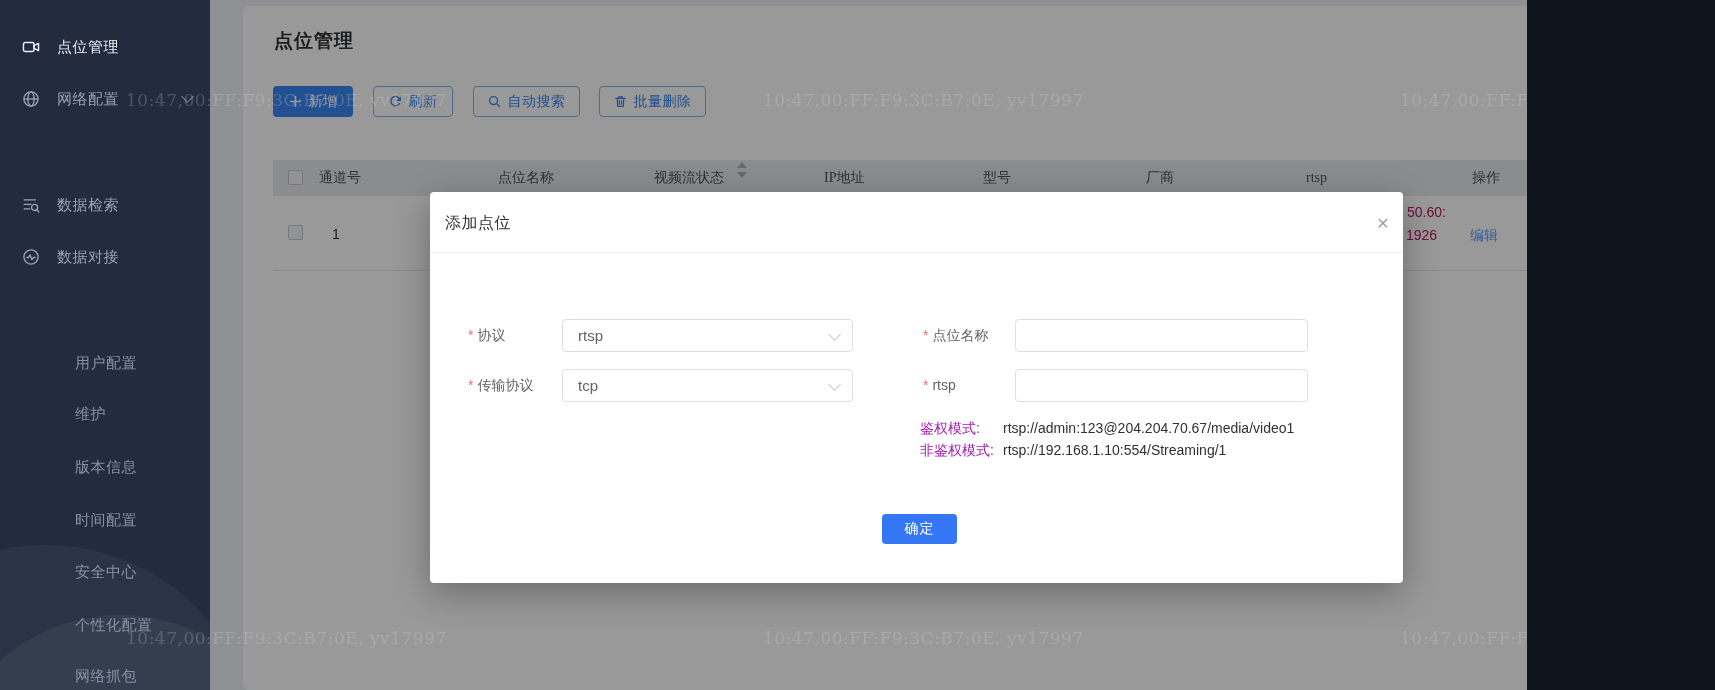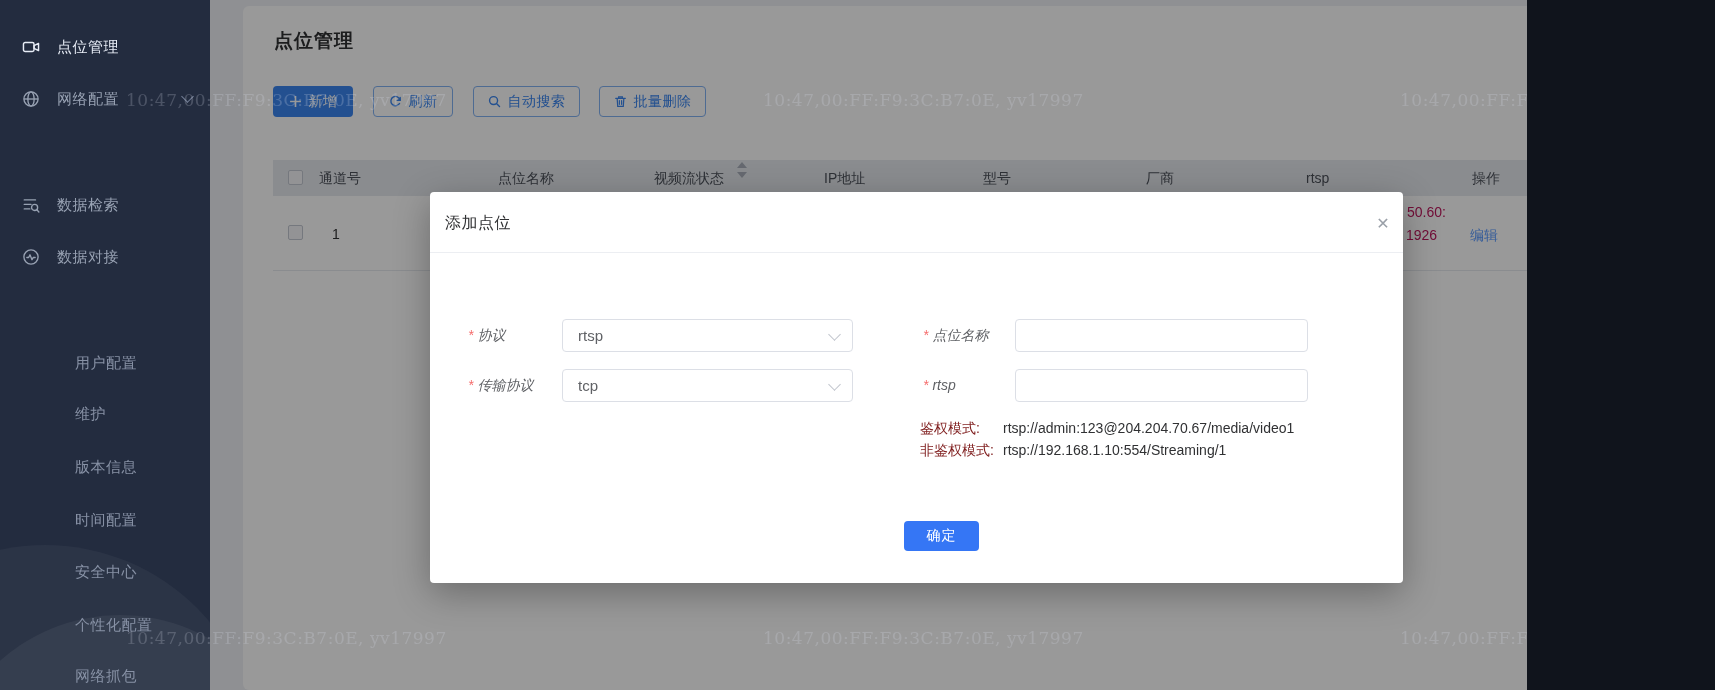--- a/index.html
+++ b/index.html
@@ -30,21 +30,21 @@
   .page-title{position:absolute;left:64px;top:28px;font-size:19px;font-weight:bold;color:#303133;letter-spacing:1px;}
   .btn{position:absolute;top:86px;height:31px;box-sizing:border-box;border-radius:4px;font-size:14px;
        display:flex;align-items:center;justify-content:center;gap:7px;cursor:pointer;letter-spacing:.5px;}
   .btn-primary{left:63px;width:80px;background:#3b86f0;color:#ffffff;border:none;}
   .btn-plain{border:1px solid #82b2f3;color:#3b86f0;background:transparent;}
   .btn-refresh{left:163px;width:80px;}
   .btn-search{left:263px;width:107px;}
   .btn-delete{left:389px;width:107px;align-items:center;}
   .bicon{display:flex;align-items:center;}
 
-  .thead{position:absolute;left:63px;top:160px;width:1414px;height:36px;background:#e7eaef;}
+  .thead{position:absolute;left:63px;top:160px;width:1414px;height:36px;background:#e7eaef;font-family:Liberation Serif, serif;}
   .thead span{position:absolute;top:0;line-height:36px;font-size:14px;color:#4d525b;white-space:nowrap;}
   .checkbox{position:absolute;width:15px;height:15px;border:1px solid #c3c8d2;border-radius:2px;
             background:#f5f6f8;box-sizing:border-box;cursor:pointer;}
   .sorter{position:absolute;left:464px;top:8px;width:10px;height:20px;cursor:pointer;}
   .sorter i{position:absolute;left:0;width:0;height:0;border-left:5px solid transparent;border-right:5px solid transparent;}
   .sorter .up{top:2px;border-bottom:6px solid #aab0bb;}
   .sorter .dn{bottom:2px;border-top:6px solid #aab0bb;}
 
   .trow{position:absolute;left:63px;top:196px;width:1414px;height:74px;border-bottom:1px solid #e6e9ee;}
   .trow .cellv{position:absolute;top:29px;line-height:18px;font-size:14px;color:#303133;white-space:nowrap;}
@@ -60,35 +60,35 @@
   .wm{position:absolute;font-family:"DejaVu Serif",serif;font-size:17px;letter-spacing:.5px;
       color:rgba(218,224,236,0.22);white-space:nowrap;}
 
   
   .modal{position:absolute;left:430px;top:192px;width:973px;height:391px;background:#ffffff;border-radius:4px;
          box-shadow:0 10px 36px rgba(0,0,0,0.30);z-index:10;}
   .modal-title{position:absolute;left:15px;top:21px;font-size:16px;color:#303133;letter-spacing:.5px;}
   .modal-head-line{position:absolute;left:0;top:60px;width:973px;height:1px;background:#eceef2;}
   .modal-close{position:absolute;left:940px;top:18px;width:26px;height:26px;display:flex;align-items:center;
                justify-content:center;font-size:16px;color:#9aa0a8;cursor:pointer;}
-  .fld-label{position:absolute;font-size:14px;color:#606266;white-space:nowrap;font-style:italic;}
+  .fld-label{position:absolute;font-size:14px;color:#606266;white-space:nowrap;}
   .req{color:#f56c6c;margin-right:4px;}
   .select,.tinput{position:absolute;width:291px;height:33px;box-sizing:border-box;border:1px solid #dcdfe6;
                   border-radius:4px;background:#fff;}
   .select{cursor:pointer;}
   .select .val{position:absolute;left:15px;top:0;line-height:31px;font-size:15px;color:#606266;}
   .select .sarrow{position:absolute;right:13px;top:10px;width:8px;height:8px;border-right:1.4px solid #c0c4cc;
                   border-bottom:1.4px solid #c0c4cc;transform:rotate(45deg);}
   .tinput input{position:absolute;left:0;top:0;width:100%;height:100%;border:none;outline:none;background:transparent;
                 box-sizing:border-box;padding:0 15px;font-size:14px;font-family:"Liberation Sans",sans-serif;color:#303133;}
-  .hint-label{position:absolute;left:490px;font-size:14px;color:#7f1d1d;white-space:nowrap;}
+  .hint-label{position:absolute;left:490px;font-size:14px;color:#a21caf;white-space:nowrap;}
   .hint-url{position:absolute;left:573px;font-size:14px;color:#303133;white-space:nowrap;}
-  .confirm-btn{position:absolute;left:474px;top:322px;width:75px;height:30px;background:#3576f5;border:none;
+  .confirm-btn{position:absolute;left:452px;top:322px;width:75px;height:30px;background:#3576f5;border:none;
                border-radius:4px;color:#ffffff;font-size:14px;letter-spacing:1px;cursor:pointer;
-               display:flex;align-items:center;justify-content:center;font-family:"Liberation Sans",sans-serif;margin-top:7px;}
+               display:flex;align-items:center;justify-content:center;font-family:"Liberation Sans",sans-serif;}
   svg{display:block;}
 </style>
 </head>
 <body>
 
 <div class="stage">
 
   <aside class="sidebar">
     <div class="curve1"></div>
     <div class="curve2"></div>

